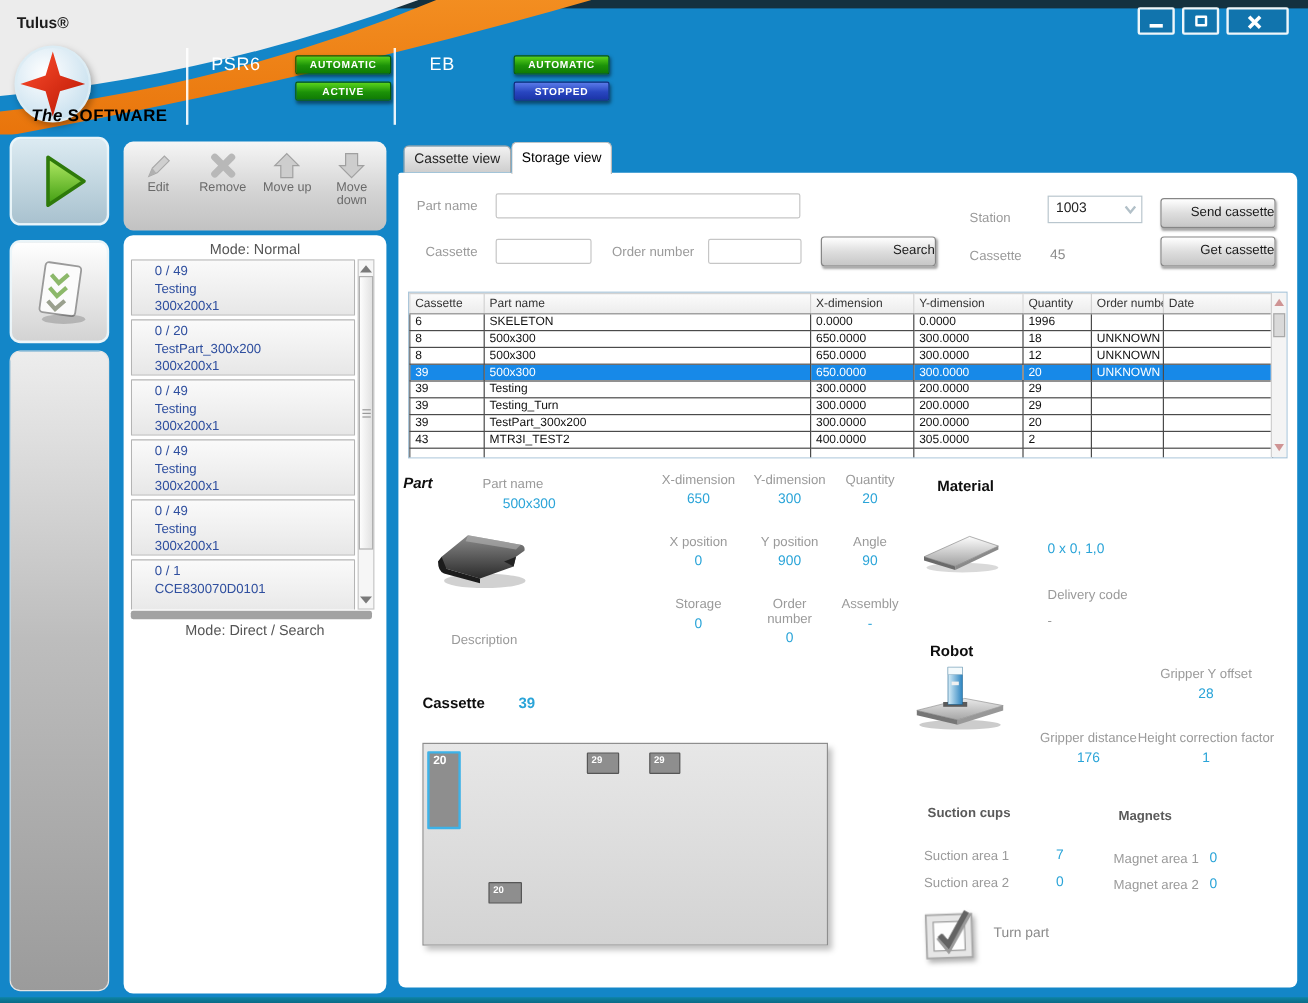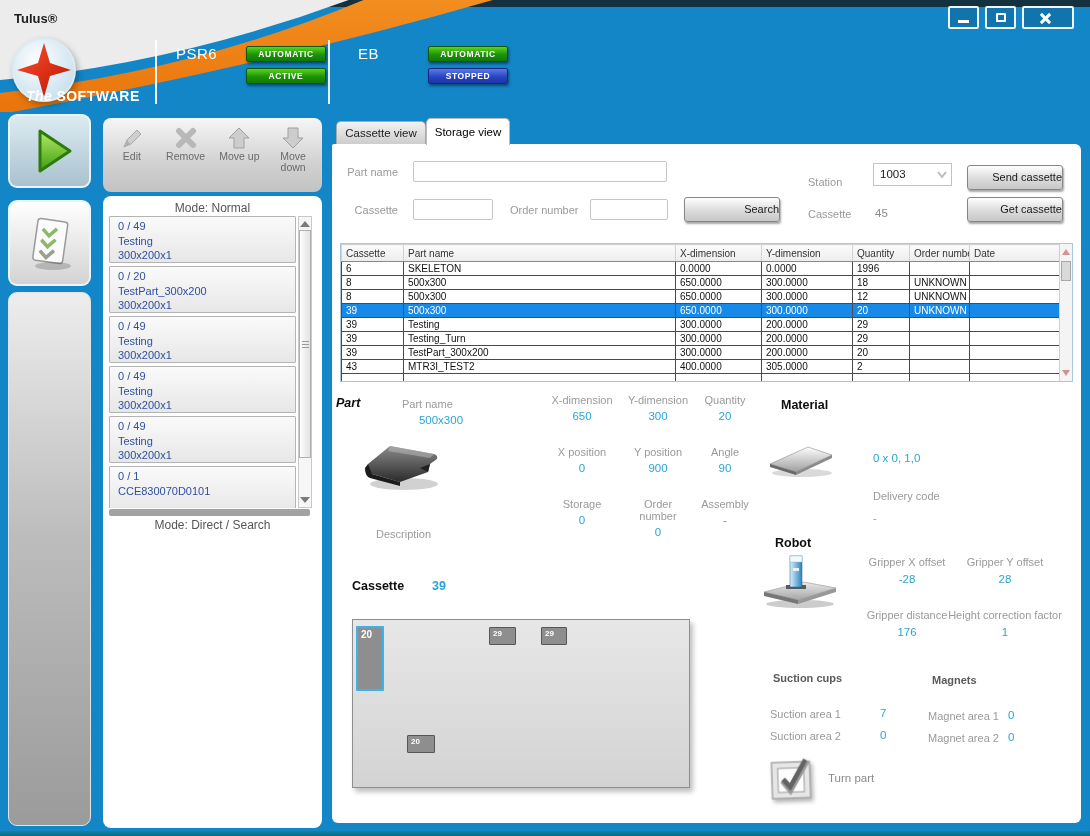--- a/index.html
+++ b/index.html
@@ -13,21 +13,21 @@
   .win-title { position:absolute; left:0; right:0; top:11px; text-align:center; font-size:13.5px; font-weight:bold; color:#fff; }
   .win-btns { position:absolute; right:16px; top:6px; display:flex; gap:6px; }
   .wbtn { height:23px; background:#1174ad; border:2px solid #eef6fa; border-radius:2px; position:relative; cursor:pointer; }
   .wbtn.min,.wbtn.max { width:31px; }
   .wbtn.close { width:52px; }
   .wbtn .bar { position:absolute; left:8px; top:12px; width:11px; height:3px; background:#fff; }
   .wbtn .box { position:absolute; left:9px; top:5px; width:10px; height:9px; border:2px solid #fff; border-radius:1px; }
   .wbtn .x1,.wbtn .x2 { position:absolute; left:20px; top:4px; width:3px; height:13px; background:#fff; }
   .wbtn .x1 { transform:rotate(45deg);} .wbtn .x2 { transform:rotate(-45deg);}
   .logo { position:absolute; left:10px; top:36px; filter:drop-shadow(2px 3px 3px rgba(0,0,0,.3)); }
-  .brand { position:absolute; left:26px; top:88px; font-size:14px; font-weight:bold; color:#ffffff; letter-spacing:.5px; }
+  .brand { position:absolute; left:26px; top:88px; font-size:14px; font-weight:bold; color:#000000; letter-spacing:.5px; }
   .brand .pfx { font-style:italic; margin-right:4px; }
   .hsep { position:absolute; top:40px; width:2px; height:64px; background:rgba(255,255,255,.9); }
   .mname { position:absolute; top:45px; color:#fff; font-size:15px; letter-spacing:.5px; }
   .badge { position:absolute; width:80px; height:16px; border-radius:2px; color:#fff; font-size:8.5px; font-weight:bold;
            letter-spacing:.6px; text-align:center; line-height:15px; box-shadow:1px 2px 3px rgba(0,0,0,.45); }
   .badge[data-color="green"] { background:linear-gradient(#5ad41c,#1c9208 55%,#0f7a04); border:1px solid #0a5a04; }
   .badge[data-color="blue"]  { background:linear-gradient(#5a7ae8,#2846c0 55%,#1c34a8); border:1px solid #16287e; }
 
   
   .navbtn { position:absolute; left:8px; width:83px; border:2px solid rgba(235,246,250,.95); border-radius:9px;
@@ -41,21 +41,21 @@
   .toolbar { position:absolute; left:103px; top:118px; width:219px; height:74px; border-radius:8px;
              background:linear-gradient(#f6f6f6,#d2d2d2 60%,#c2c2c2); display:flex; justify-content:space-around;
              padding:7px 2px 0 2px; }
   .tool { width:50px; text-align:center; color:#6a6a6a; font-size:10.5px; line-height:11px; cursor:default; }
   .tool .ticon { height:26px; display:flex; align-items:center; justify-content:center; }
   .queue-panel { position:absolute; left:103px; top:196px; width:219px; height:632px; background:#fff; border-radius:8px; }
   .mode-top, .mode-bottom { position:absolute; left:0; width:100%; text-align:center; color:#555; font-size:12px; }
   .mode-top { top:5px; } .mode-bottom { top:322px; }
   .queue-list { position:absolute; left:6px; top:20px; width:187px; height:292px; overflow:hidden; }
   .queue-item { height:47px; margin-bottom:3px; border:1px solid #b4b4b4; border-radius:1px;
-                background:linear-gradient(#fafafa,#e7e7e7); padding:2px 0 0 8px; cursor:pointer; }
+                background:linear-gradient(#fafafa,#e7e7e7); padding:2px 0 0 19px; cursor:pointer; }
   .queue-item div { font-size:11px; color:#2f4f9f; line-height:14.5px; white-space:nowrap; }
   .q-sb { position:absolute; left:195px; top:20px; width:14px; height:292px; background:#f6f6f6; border:1px solid #c8c8c8; }
   .q-up,.q-down { position:absolute; left:1px; width:10px; height:0; border-left:5px solid transparent; border-right:5px solid transparent; }
   .q-up { top:4px; border-bottom:6px solid #7a7a7a; }
   .q-down { bottom:4px; border-top:6px solid #7a7a7a; }
   .q-thumb { position:absolute; left:0px; top:13px; width:12px; height:228px; background:linear-gradient(90deg,#fdfdfd,#e2e2e2);
              border:1px solid #b0b0b0; }
   .q-grip { position:absolute; left:2px; top:110px; width:7px; height:7px;
             border-top:1px solid #999; border-bottom:1px solid #999; }
   .q-grip::after { content:""; position:absolute; left:0; top:2px; width:7px; height:1px; background:#999; }
@@ -523,24 +523,20 @@
       </defs>
       <ellipse cx="40" cy="56" rx="34" ry="4" fill="rgba(0,0,0,.2)"></ellipse>
       <path d="M4,44 L44,34 L76,40 L38,52 Z" fill="url(#rbg)" stroke="#858585" stroke-width=".5"></path>
       <path d="M4,44 L38,52 L38,56 L4,48 Z" fill="#767676"></path>
       <path d="M38,52 L76,40 L76,44 L38,56 Z" fill="#989898"></path>
       <rect x="26" y="37" width="20" height="4" fill="#5a5a5a"></rect>
       <rect x="30" y="8" width="12" height="31" fill="url(#rcg)" stroke="#1a6090" stroke-width=".5"></rect>
       <rect x="30" y="8" width="12" height="6" fill="#f4fafc" stroke="#9ab8c8" stroke-width=".5"></rect>
       <rect x="33" y="20" width="6" height="3" fill="#f0f0f0"></rect>
     </svg>
-    <div class="rcell rc-a">
-        <div class="pl">Gripper X offset</div>
-        <div class="pv">-28</div>
-      </div>
     <div class="rcell rc-b">
         <div class="pl">Gripper Y offset</div>
         <div class="pv">28</div>
       </div>
     <div class="rcell rc-c">
         <div class="pl">Gripper distance</div>
         <div class="pv">176</div>
       </div>
     <div class="rcell rc-d">
         <div class="pl">Height correction factor</div>

